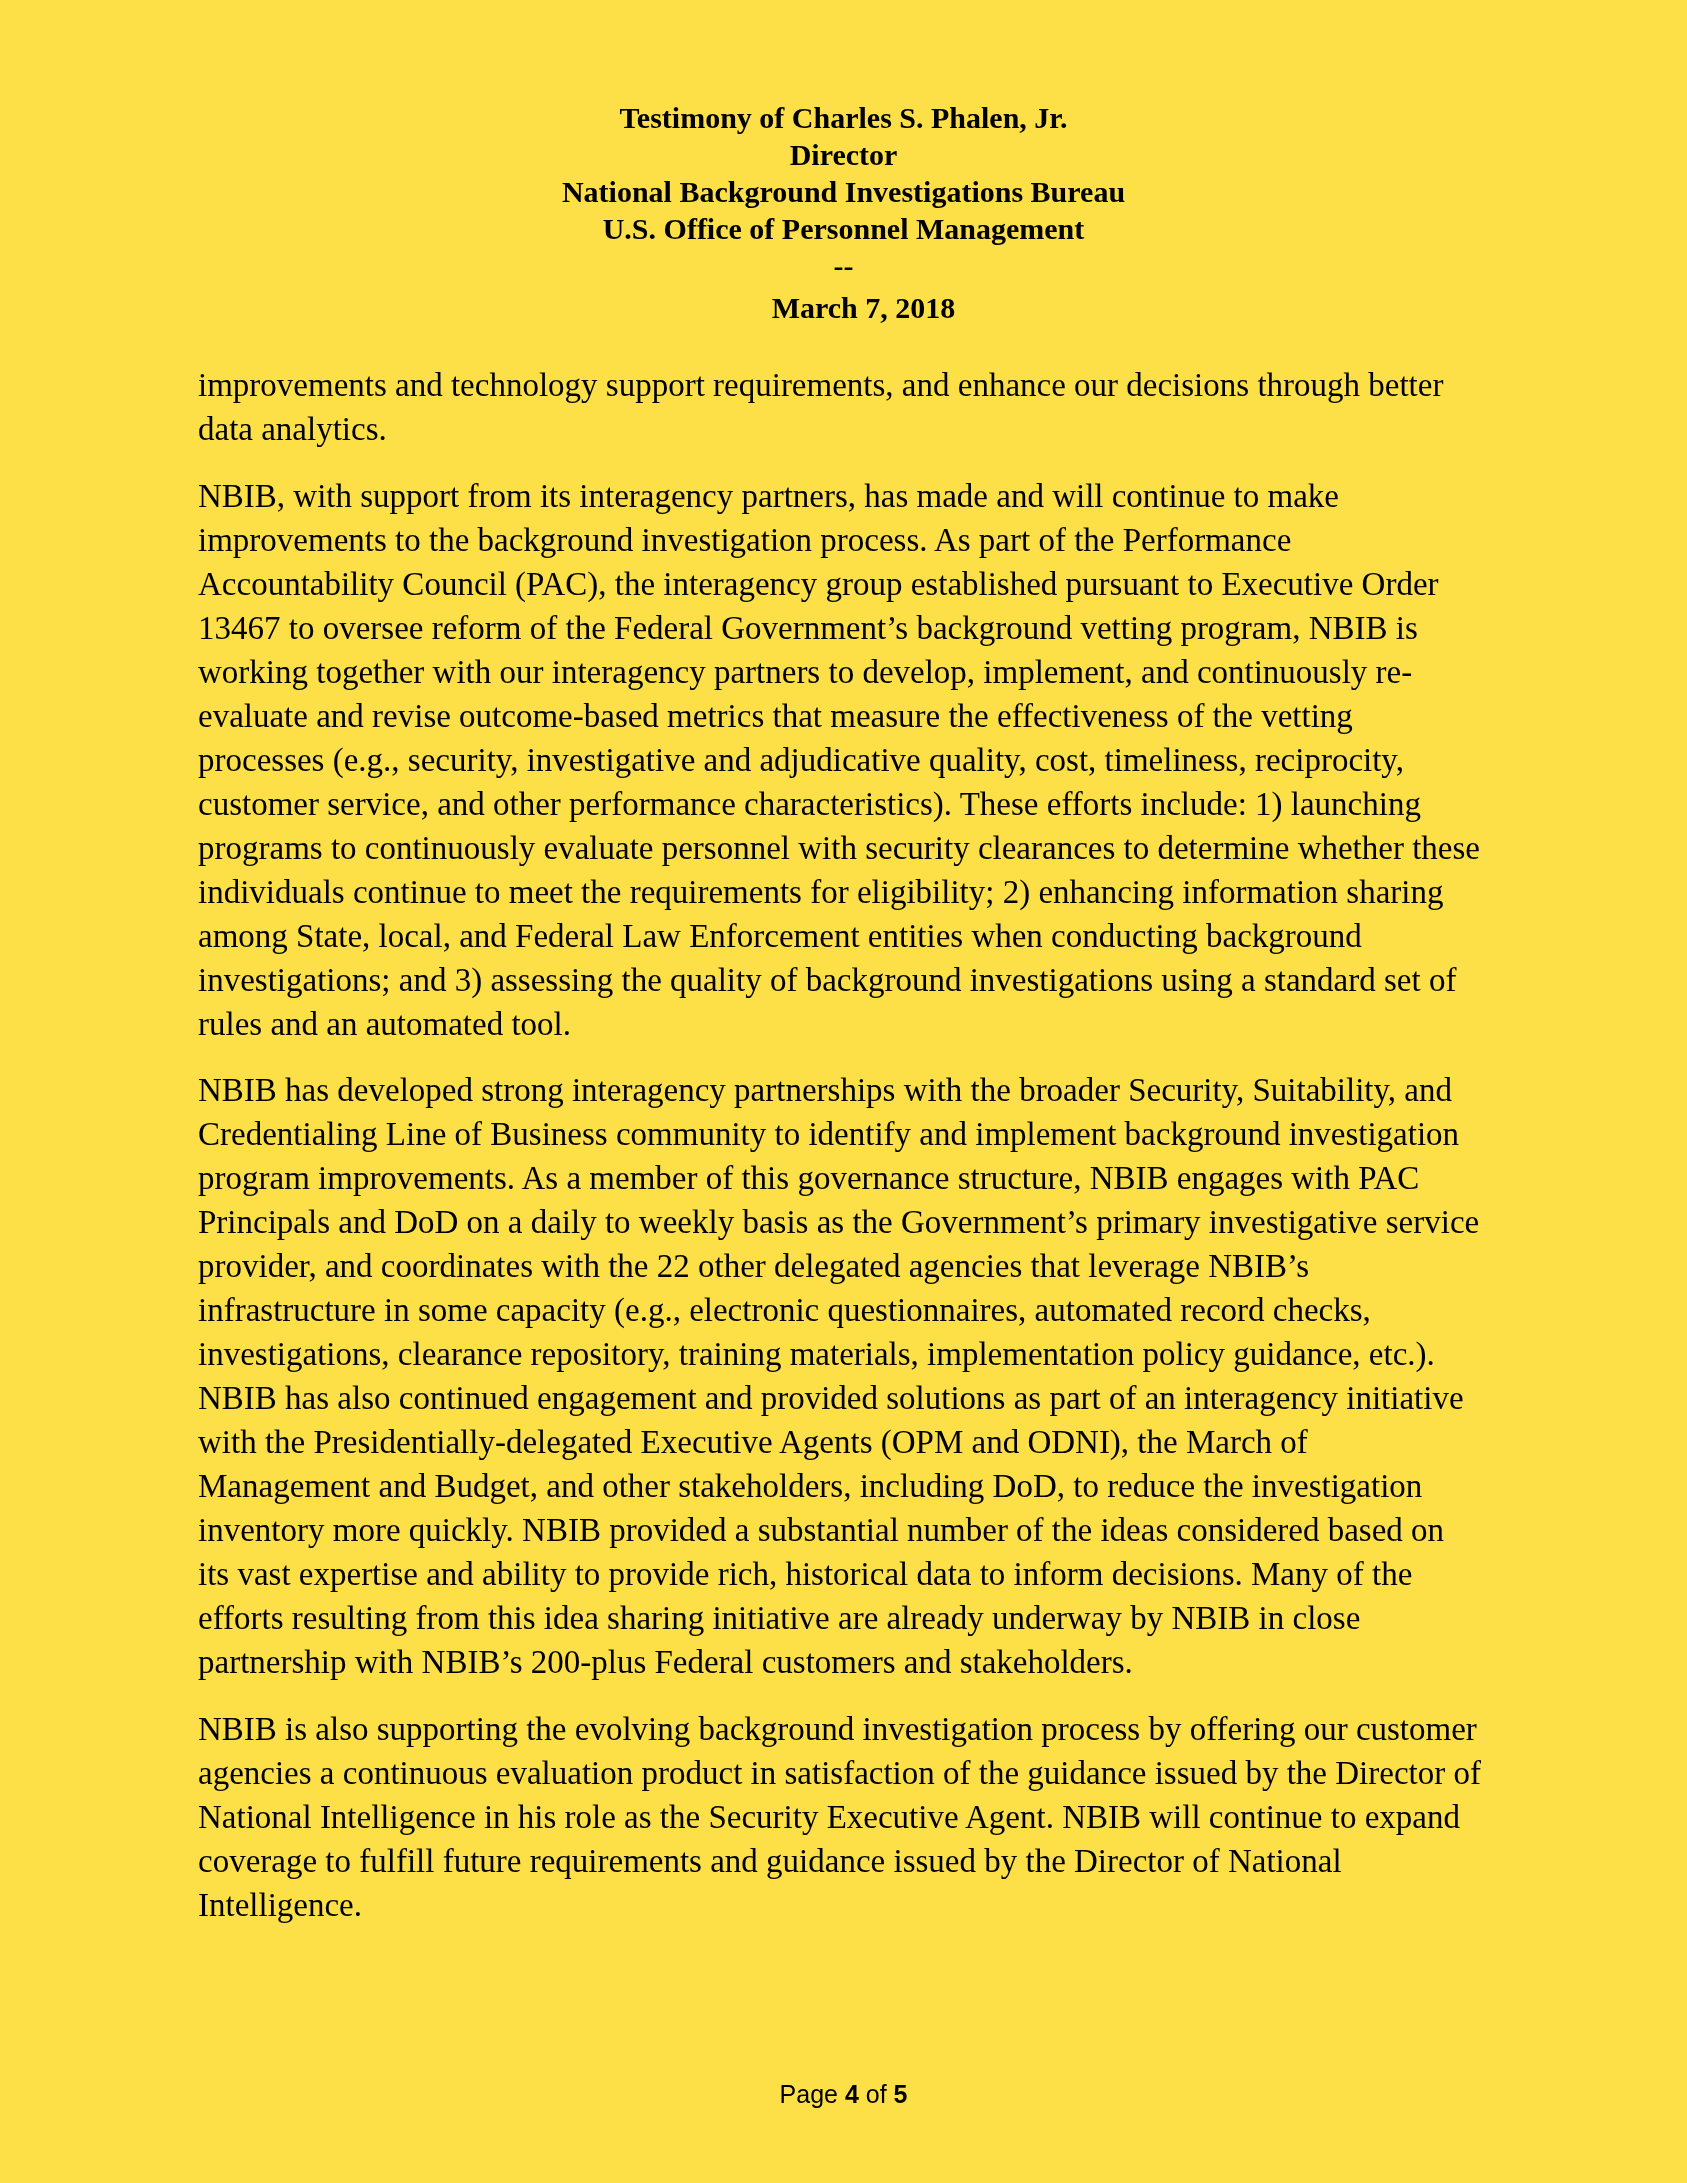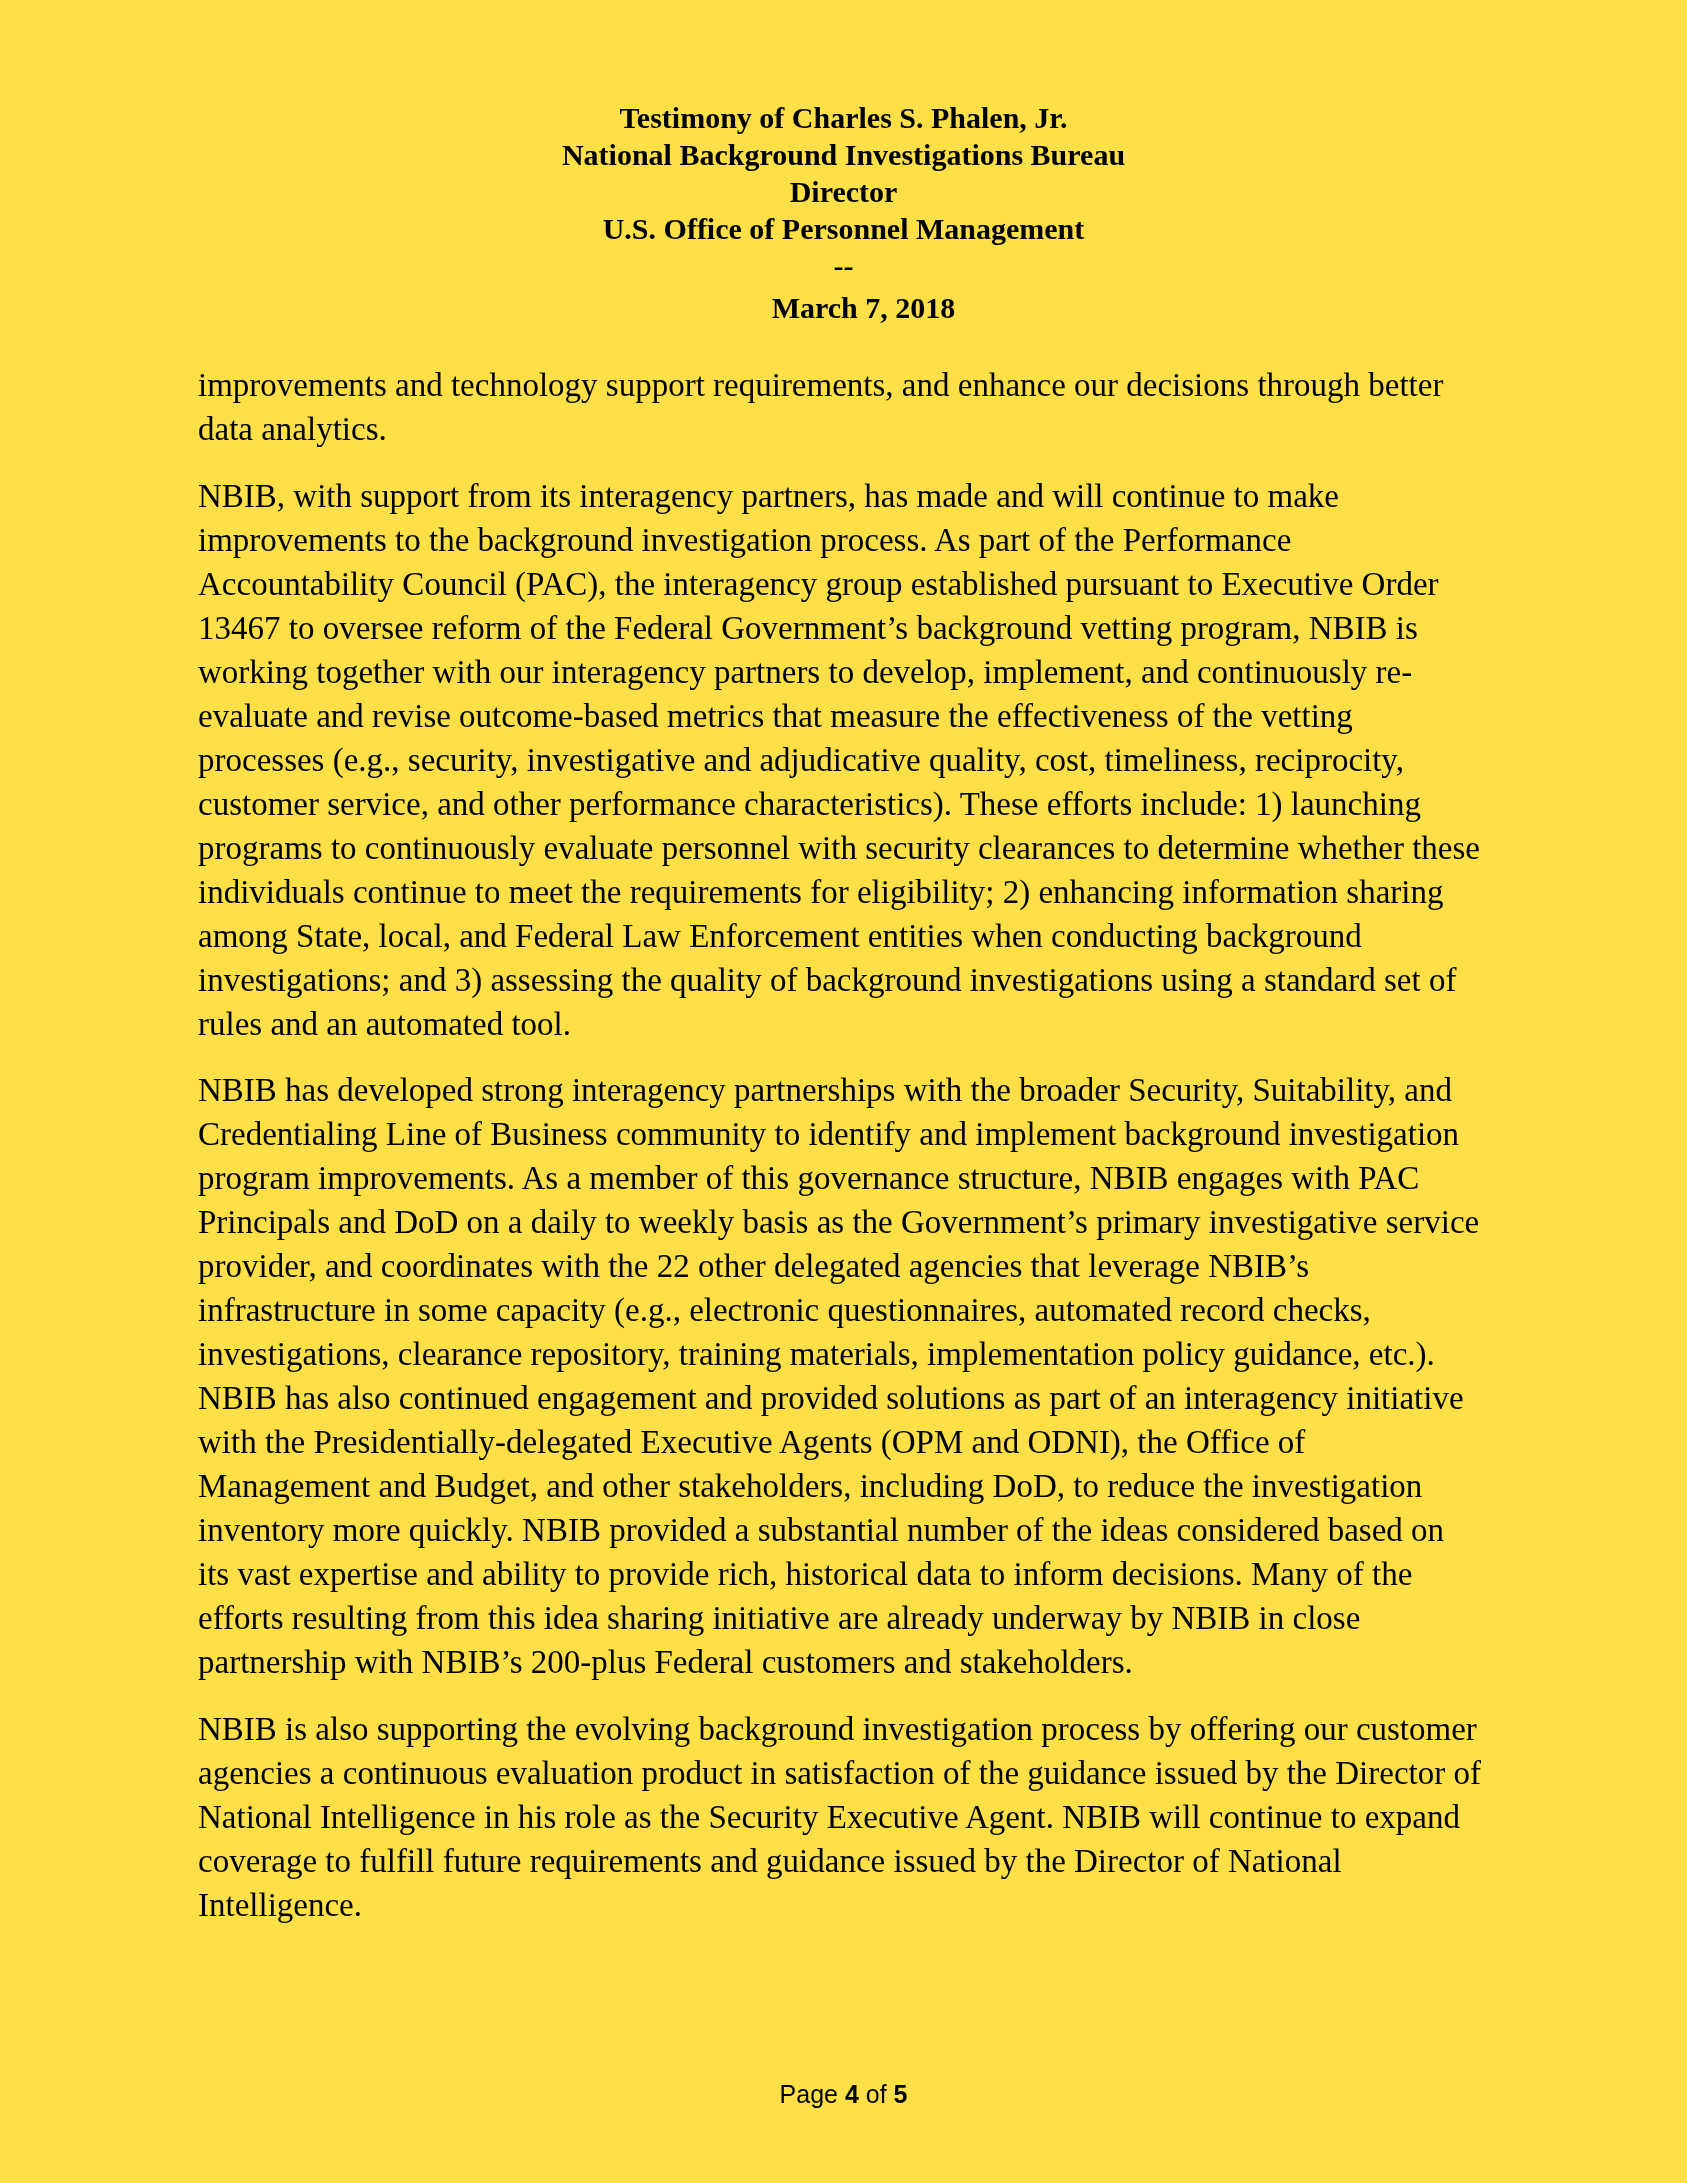--- a/index.html
+++ b/index.html
@@ -32,22 +32,22 @@
     }
     .footer b { font-weight: bold; }
   </style>
 </head>
 <body>
 
 <div class="page">
 
   <div class="header">
     <div>Testimony of Charles S. Phalen, Jr.</div>
+    <div>Director</div>
     <div>National Background Investigations Bureau</div>
-    <div>Director</div>
     <div>U.S. Office of Personnel Management</div>
     <div class="sep">--</div>
     <div class="date">March 7, 2018</div>
   </div>
 
   <div class="body">
     <p>
       <span class="line">improvements and technology support requirements, and enhance our decisions through better</span>
       <span class="line">data analytics.</span>
     </p>
@@ -68,21 +68,21 @@
     </p>
     <p>
       <span class="line">NBIB has developed strong interagency partnerships with the broader Security, Suitability, and</span>
       <span class="line">Credentialing Line of Business community to identify and implement background investigation</span>
       <span class="line">program improvements. As a member of this governance structure, NBIB engages with PAC</span>
       <span class="line">Principals and DoD on a daily to weekly basis as the Government’s primary investigative service</span>
       <span class="line">provider, and coordinates with the 22 other delegated agencies that leverage NBIB’s</span>
       <span class="line">infrastructure in some capacity (e.g., electronic questionnaires, automated record checks,</span>
       <span class="line">investigations, clearance repository, training materials, implementation policy guidance, etc.).</span>
       <span class="line">NBIB has also continued engagement and provided solutions as part of an interagency initiative</span>
-      <span class="line">with the Presidentially-delegated Executive Agents (OPM and ODNI), the Office of</span>
+      <span class="line">with the Presidentially-delegated Executive Agents (OPM and ODNI), the March of</span>
       <span class="line">Management and Budget, and other stakeholders, including DoD, to reduce the investigation</span>
       <span class="line">inventory more quickly. NBIB provided a substantial number of the ideas considered based on</span>
       <span class="line">its vast expertise and ability to provide rich, historical data to inform decisions. Many of the</span>
       <span class="line">efforts resulting from this idea sharing initiative are already underway by NBIB in close</span>
       <span class="line">partnership with NBIB’s 200-plus Federal customers and stakeholders.</span>
     </p>
     <p>
       <span class="line">NBIB is also supporting the evolving background investigation process by offering our customer</span>
       <span class="line">agencies a continuous evaluation product in satisfaction of the guidance issued by the Director of</span>
       <span class="line">National Intelligence in his role as the Security Executive Agent. NBIB will continue to expand</span>

